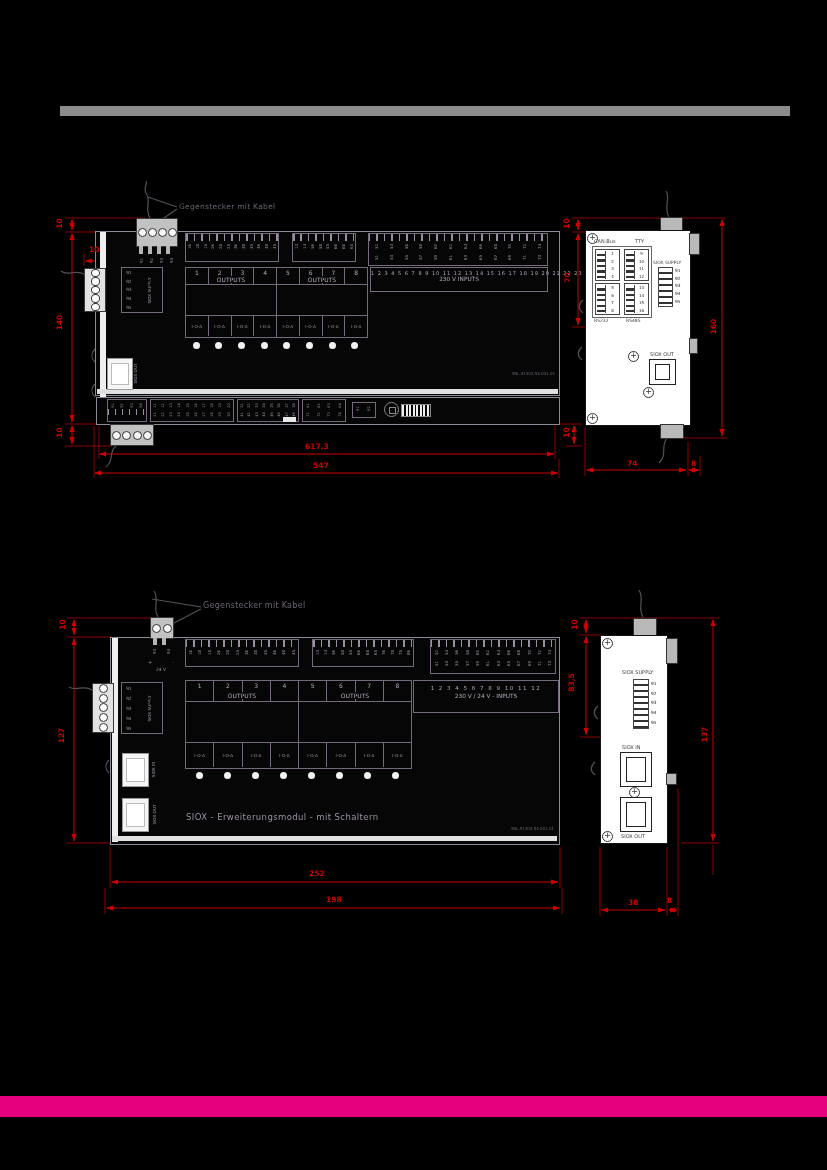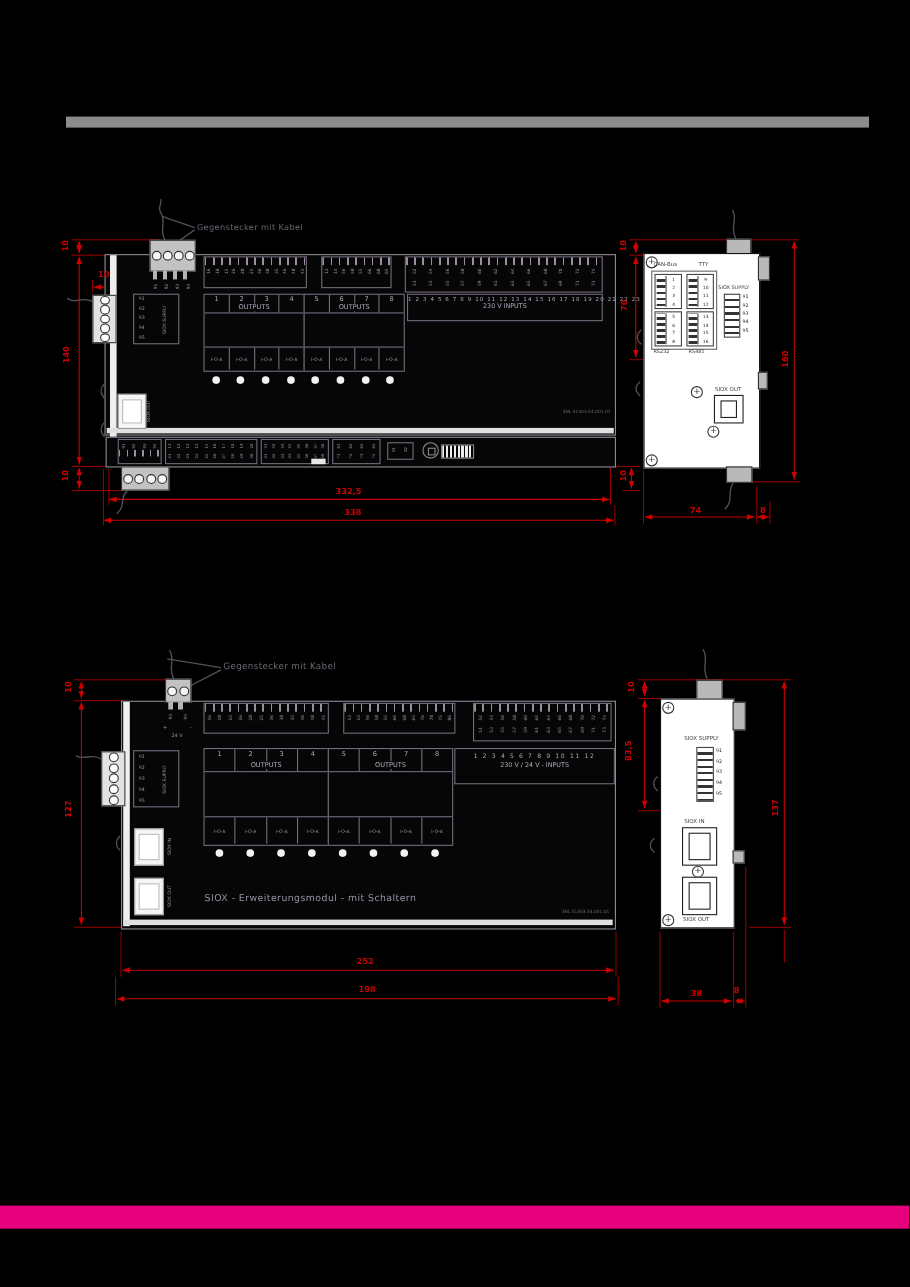--- a/index.html
+++ b/index.html
@@ -446,22 +446,22 @@
       <i></i>
       <i></i>
       <i></i>
   </div>
 
   <div class="abs dim vdim" style="left:54px;top:219px;">10</div>
   <div class="abs dim" style="left:89px;top:245px;">10</div>
   <div class="abs dim vdim" style="left:52px;top:318px;">140</div>
   <div class="abs dim vdim" style="left:54px;top:428px;">10</div>
   <div class="abs dim vdim" style="left:561px;top:428px;">10</div>
-  <div class="abs dim" style="left:305px;top:442px;">332,5</div>
-  <div class="abs dim" style="left:313px;top:461px;">338</div>
+  <div class="abs dim" style="left:305px;top:442px;">617,3</div>
+  <div class="abs dim" style="left:313px;top:461px;">547</div>
 
   <div class="abs tab" style="left:660px;top:217px;width:21px;height:14px;"></div>
   <div class="abs sbody" style="left:585px;top:230px;width:104px;height:194px;"></div>
   <div class="abs tab" style="left:689px;top:233px;width:9px;height:20px;"></div>
   <div class="abs tab" style="left:689px;top:338px;width:7px;height:14px;"></div>
   <div class="abs tab" style="left:660px;top:424px;width:22px;height:13px;"></div>
   <div class="abs screw" style="left:587px;top:233px;"></div>
   <div class="abs screw" style="left:628px;top:351px;"></div>
   <div class="abs screw" style="left:643px;top:387px;"></div>
   <div class="abs screw" style="left:587px;top:413px;"></div>
@@ -703,21 +703,21 @@
     </div>
   <div class="abs" style="left:147px;top:798px;width:14px;height:32px;display:flex;align-items:center;justify-content:center;">
     <span class="vtext">SIOX OUT</span>
   </div>
 
   <div class="abs mtext" style="left:186px;top:812px;font-size:8.5px;letter-spacing:.4px;">SIOX - Erweiterungsmodul - mit Schaltern</div>
   <div class="abs" style="left:490px;top:826px;width:64px;text-align:right;font-size:4px;color:#6f6575;">3NL.51303.54.001.01</div>
 
   <div class="abs dim vdim" style="left:57px;top:620px;">10</div>
   <div class="abs dim vdim" style="left:54px;top:731px;">127</div>
-  <div class="abs dim" style="left:324px;top:869px;">252</div>
+  <div class="abs dim" style="left:309px;top:869px;">252</div>
   <div class="abs dim" style="left:326px;top:895px;">198</div>
 
   <div class="abs tab" style="left:633px;top:618px;width:22px;height:17px;"></div>
   <div class="abs sbody" style="left:600px;top:635px;width:66px;height:207px;"></div>
   <div class="abs tab" style="left:666px;top:638px;width:10px;height:24px;"></div>
   <div class="abs tab" style="left:666px;top:773px;width:9px;height:10px;"></div>
   <div class="abs screw" style="left:602px;top:638px;"></div>
   <div class="abs screw" style="left:629px;top:787px;"></div>
   <div class="abs screw" style="left:602px;top:831px;"></div>
 

